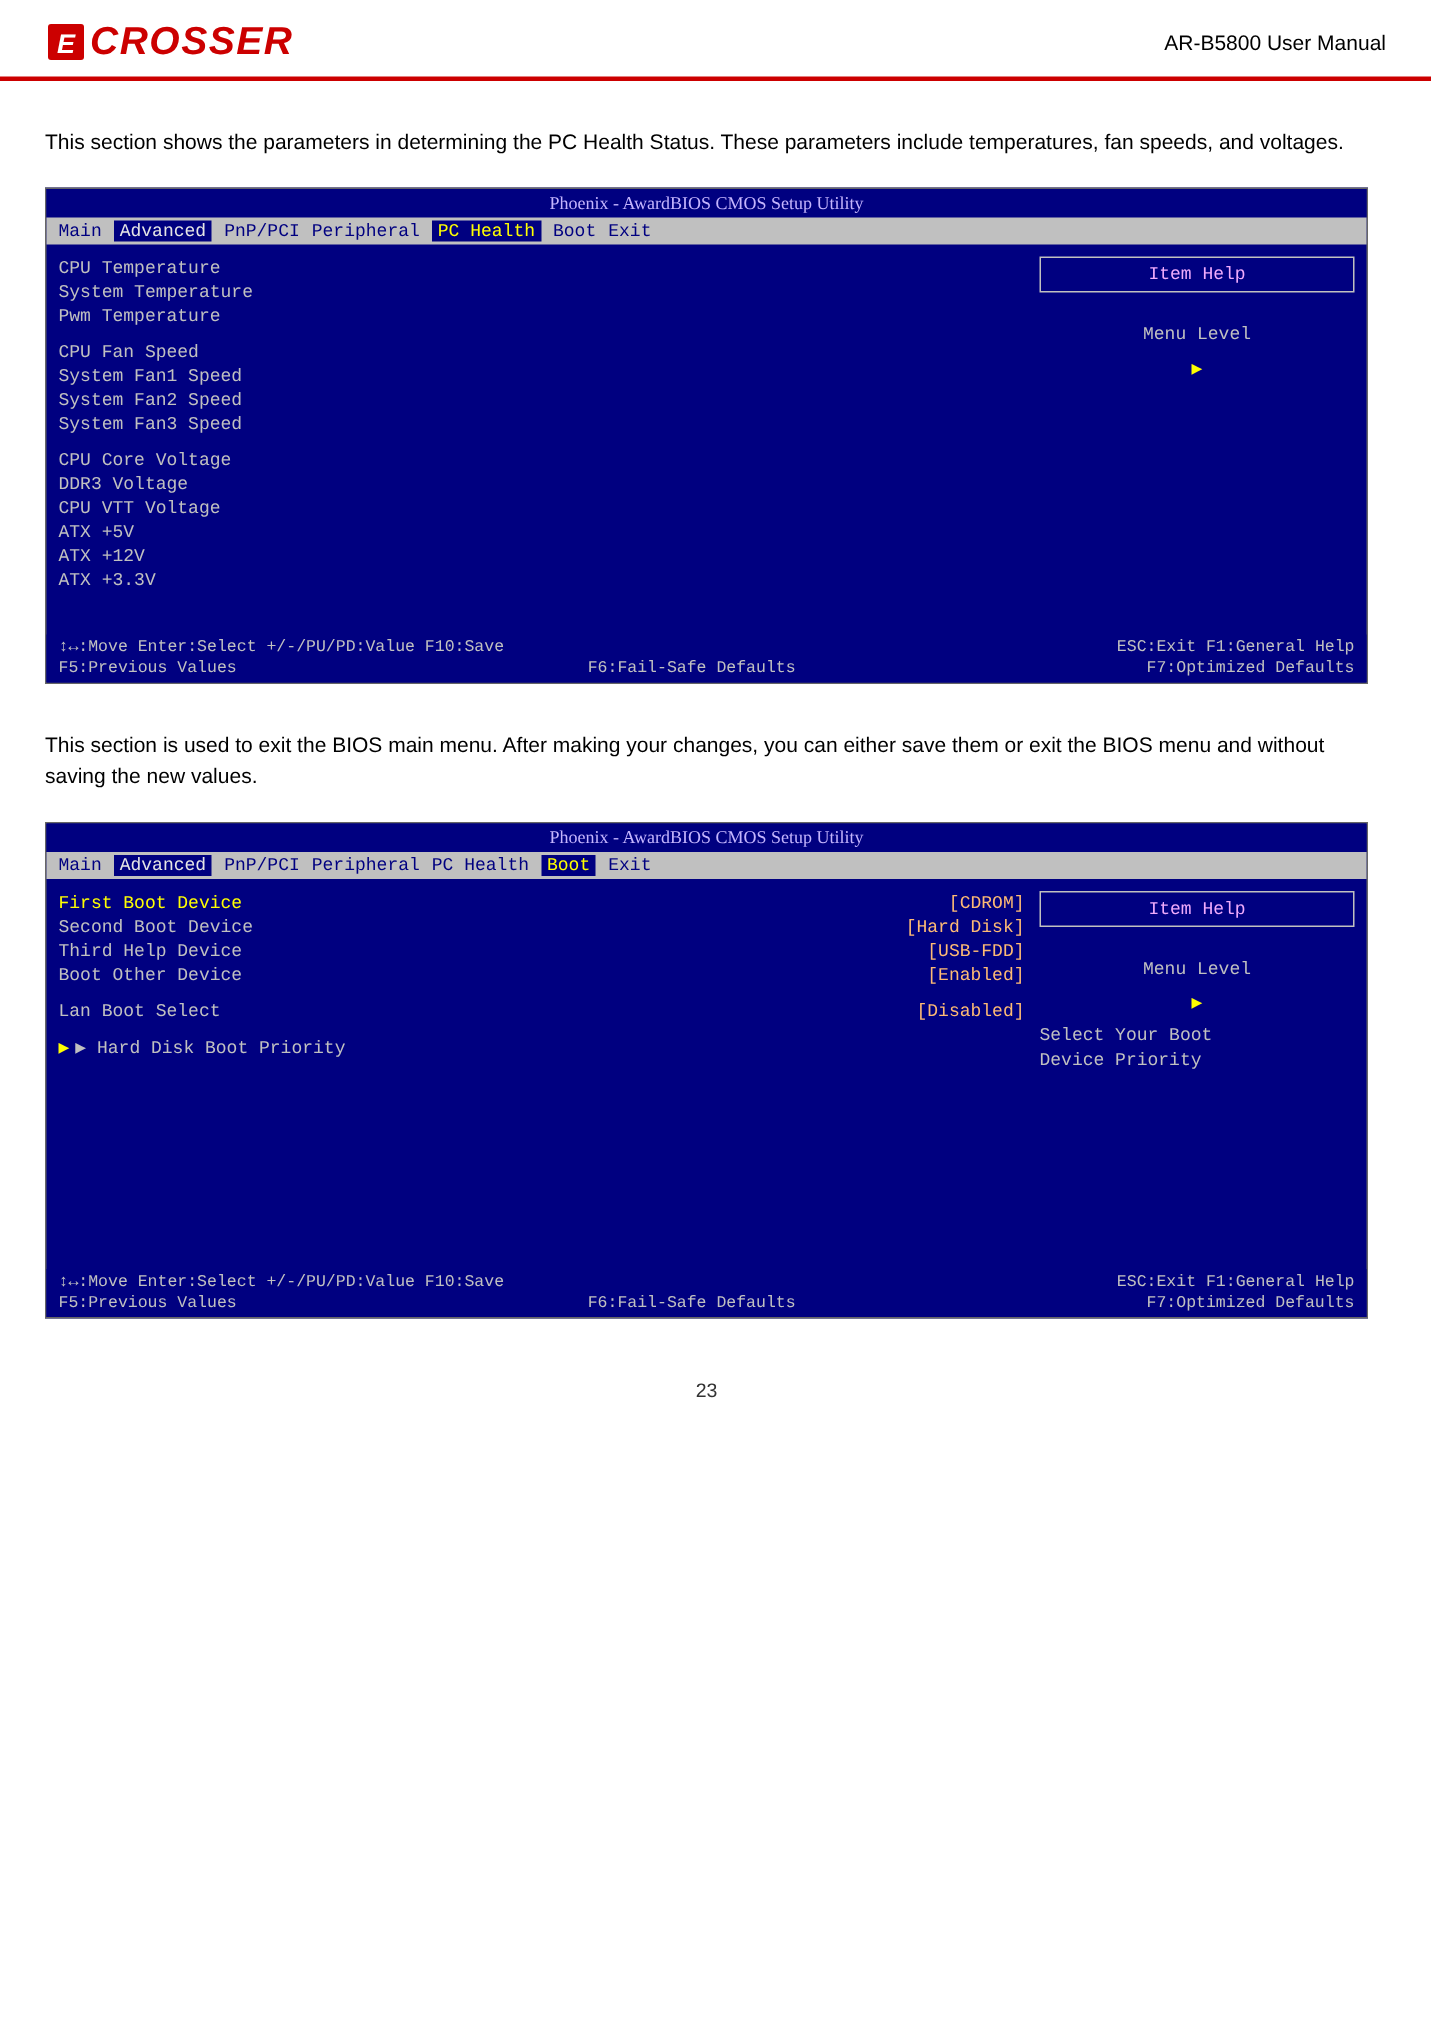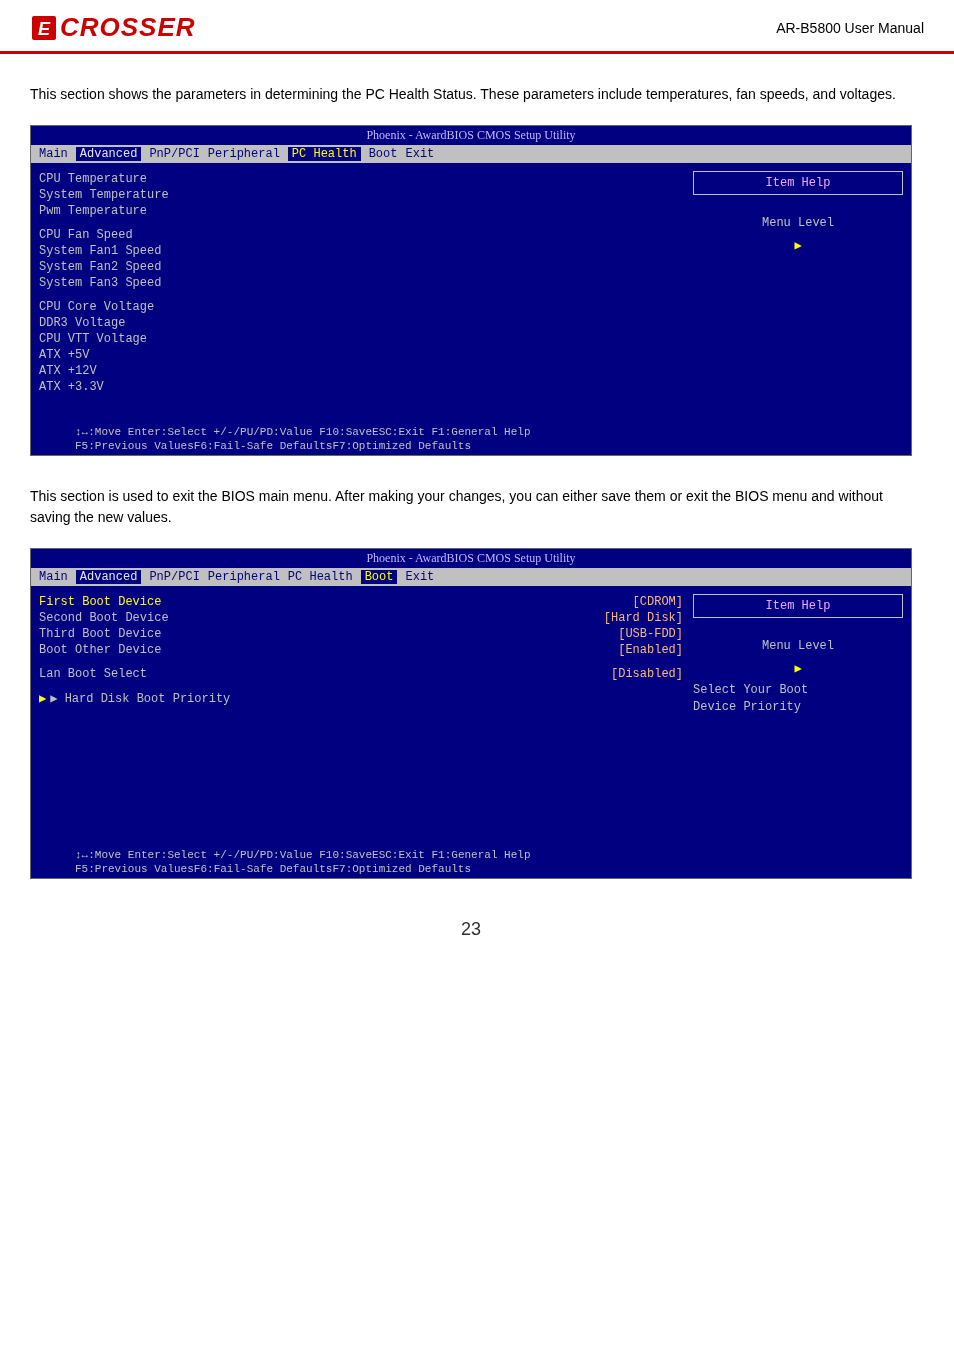--- a/index.html
+++ b/index.html
@@ -165,38 +165,37 @@
       font-family: 'Courier New', Courier, monospace;
       font-size: 11px;
       padding: 3px 8px;
       display: flex;
       flex-direction: column;
       gap: 2px;
     }
 
     .bios-footer-row {
       display: flex;
-      justify-content: flex-start;
-      margin-left: 36px;
+      justify-content: space-between;
     }
 
     .bios-footer-item {
       color: #c0c0c0;
     }
 
     
     .bios-item-arrow {
       color: #ffff00;
       margin-right: 4px;
     }
 
     .page-number {
       text-align: center;
       padding: 10px 0;
-      font-size: 18px;
+      font-size: 13px;
       color: #333;
     }
 
     
     .logo-wrapper {
       display: flex;
       align-items: center;
     }
   </style>
 </head>
@@ -311,21 +310,21 @@
 
         <div class="bios-item highlight">
           <span class="bios-item-label">First Boot Device</span>
           <span class="bios-item-value">[CDROM]</span>
         </div>
         <div class="bios-item">
           <span class="bios-item-label">Second Boot Device</span>
           <span class="bios-item-value">[Hard Disk]</span>
         </div>
         <div class="bios-item">
-          <span class="bios-item-label">Third Boot Device</span>
+          <span class="bios-item-label">Third Help Device</span>
           <span class="bios-item-value">[USB-FDD]</span>
         </div>
         <div class="bios-item">
           <span class="bios-item-label">Boot Other Device</span>
           <span class="bios-item-value">[Enabled]</span>
         </div>
         <div class="bios-section-gap"></div>
         <div class="bios-item">
           <span class="bios-item-label">Lan Boot Select</span>
           <span class="bios-item-value">[Disabled]</span>

